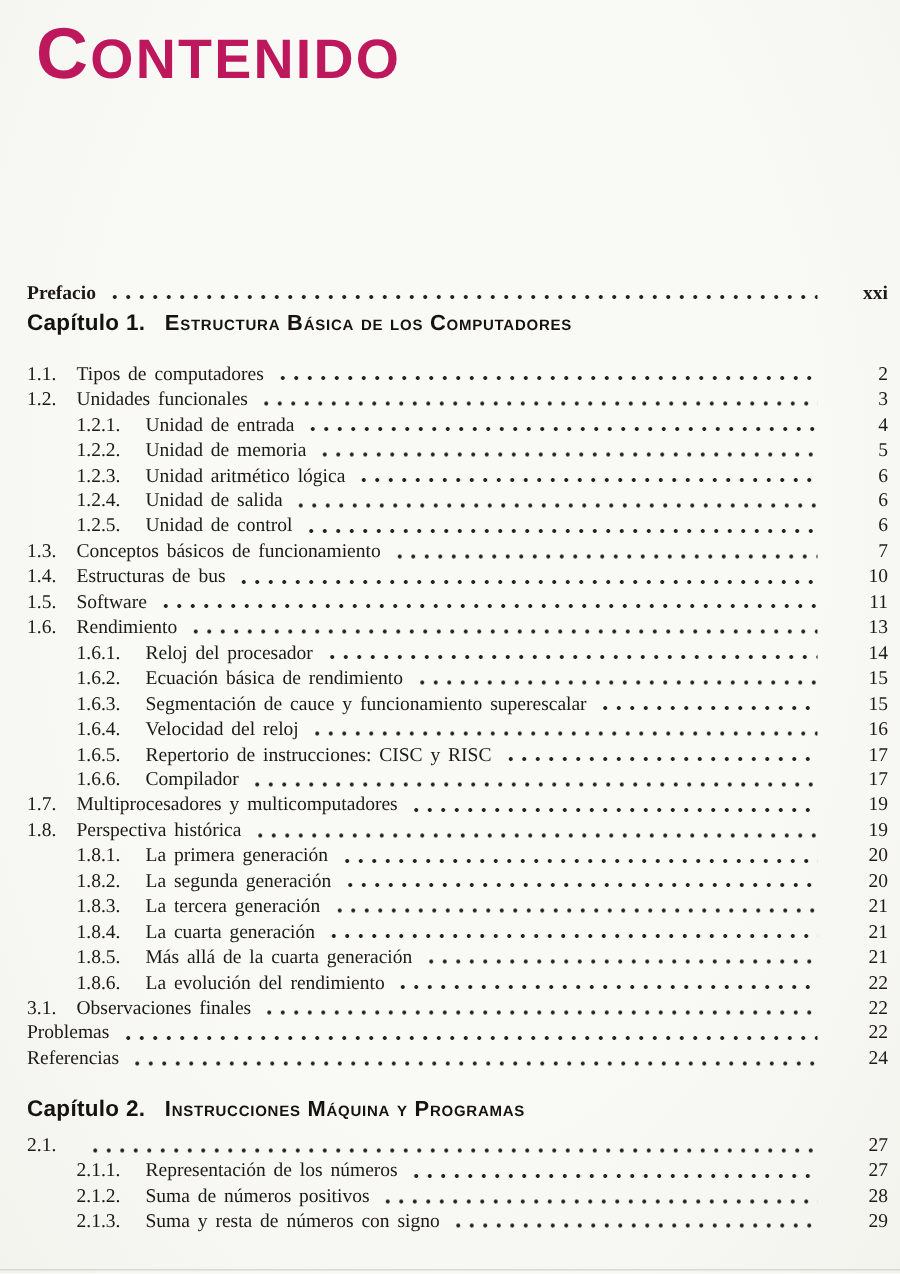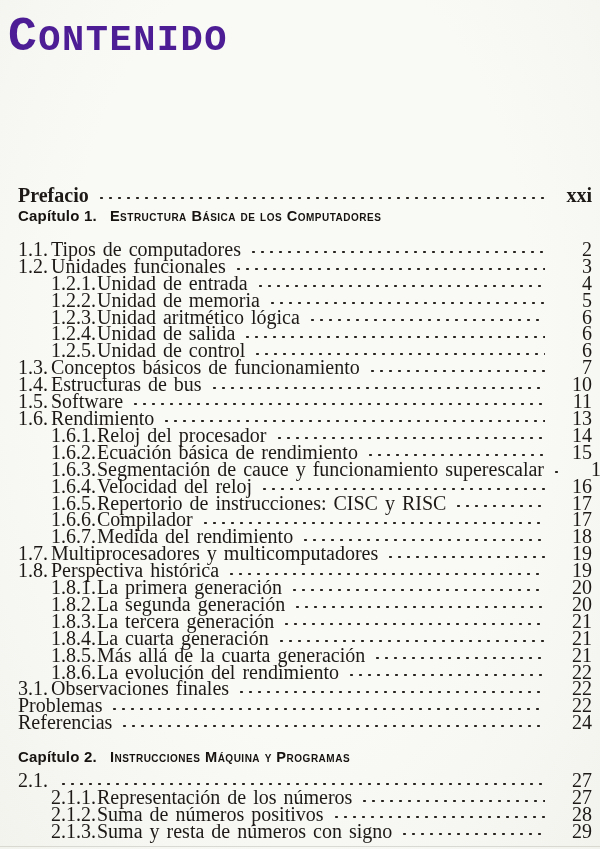--- a/index.html
+++ b/index.html
@@ -19,41 +19,41 @@
   body::after {
     content: '';
     position: absolute;
     left: 0; right: 0; bottom: 2px;
     height: 1px;
     background: #cdcdc6;
     opacity: .7;
   }
 
   h1.page-title {
-    margin: 13px 0 0 8px;
-    font-family: Liberation Mono, monospace;
+    margin: 13px 0 0 24px;
+    font-family: Liberation Sans, sans-serif;
     font-weight: 700;
     font-size: 37px;
     line-height: 1;
     letter-spacing: 1.5px;
-    color: #4c1d95;
+    color: #be185d;
   }
   h1.page-title::first-letter {
     font-size: 48px;
   }
 
   .toc {
     margin-top: 126px;
     padding: 0 8px 0 18px;
   }
 
   .row {
     display: flex;
     align-items: baseline;
-    font-size: 20px;
+    font-size: 13px;
     line-height: 16.9px;
     word-spacing: 2px;
     white-space: nowrap;
   }
   .row .num  { flex: none; }
   .row .label { flex: none; }
   .row.lv1 .num { width: 33px; }
   .row.lv2 { padding-left: 33px; }
   .row.lv2 .num { width: 46px; }
   .row.bold .label,
@@ -211,26 +211,20 @@
     <span class="label">Repertorio de instrucciones: CISC y RISC</span>
     <span class="leader"></span>
     <span class="pageno">17</span>
   </div>
       <div class="row lv2">
     <span class="num">1.6.6.</span>
     <span class="label">Compilador</span>
     <span class="leader"></span>
     <span class="pageno">17</span>
   </div>
-      <div class="row lv2">
-    <span class="num">1.6.7.</span>
-    <span class="label">Medida del rendimiento</span>
-    <span class="leader"></span>
-    <span class="pageno">18</span>
-  </div>
       <div class="row lv1">
     <span class="num">1.7.</span>
     <span class="label">Multiprocesadores y multicomputadores</span>
     <span class="leader"></span>
     <span class="pageno">19</span>
   </div>
       <div class="row lv1">
     <span class="num">1.8.</span>
     <span class="label">Perspectiva histórica</span>
     <span class="leader"></span>

